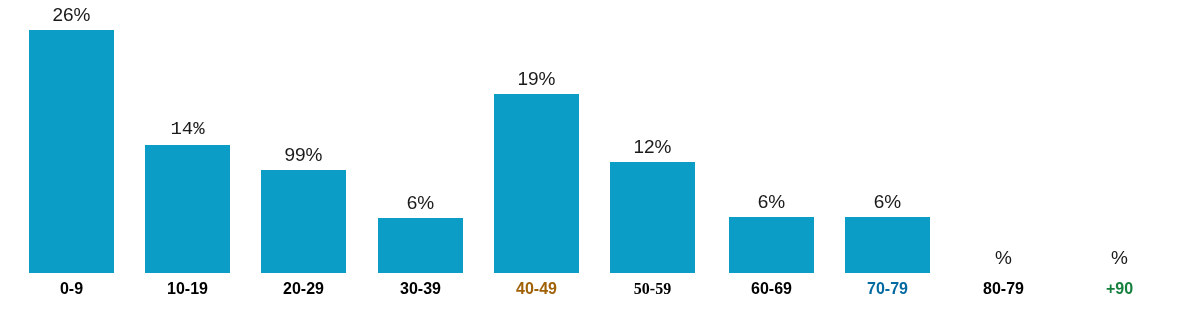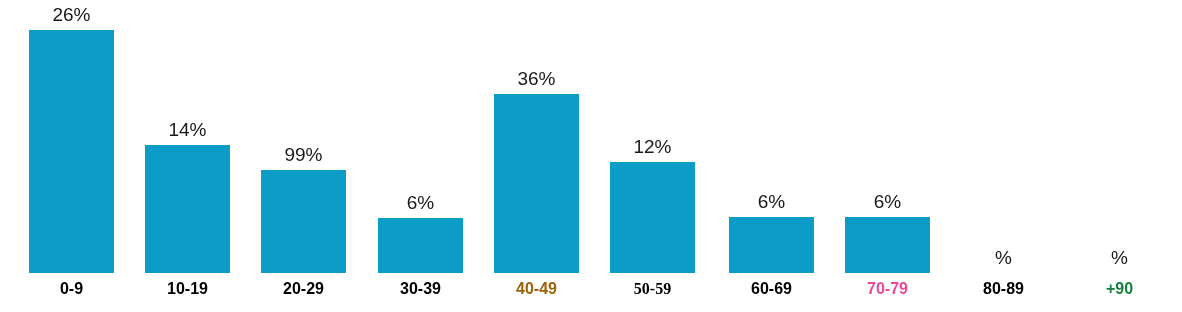--- a/index.html
+++ b/index.html
@@ -79,21 +79,21 @@
       <div class="bar-col">
         <div class="bar-rect" id="bar0" style="height: 243px; background: rgb(11, 157, 197);"></div>
         <div class="value-label" id="val0" style="bottom: 249px; color: rgb(26, 26, 26);">26%</div>
       </div>
       <div class="cat-label" style="color: rgb(0, 0, 0);">0-9</div>
     </div>
 
     <div class="bar-group" style="left:145px">
       <div class="bar-col">
         <div class="bar-rect" id="bar1" style="height: 128px; background: rgb(11, 157, 197);"></div>
-        <div class="value-label" id="val1" style="bottom: 134px; color: rgb(26, 26, 26);">14%</div>
+        <div class="value-label" id="val1" style="bottom: 134px; color: rgb(26, 26, 26); font-family: Liberation Mono, monospace;">14%</div>
       </div>
       <div class="cat-label" style="color: rgb(0, 0, 0);">10-19</div>
     </div>
 
     <div class="bar-group" style="left:261px">
       <div class="bar-col">
         <div class="bar-rect" id="bar2" style="height: 103px; background: rgb(11, 157, 197);"></div>
         <div class="value-label" id="val2" style="bottom: 109px; color: rgb(26, 26, 26);">99%</div>
       </div>
       <div class="cat-label" style="color: rgb(0, 0, 0);">20-29</div>
@@ -103,21 +103,21 @@
       <div class="bar-col">
         <div class="bar-rect" id="bar3" style="height: 55px; background: rgb(11, 157, 197);"></div>
         <div class="value-label" id="val3" style="bottom: 61px; color: rgb(26, 26, 26);">6%</div>
       </div>
       <div class="cat-label" style="color: rgb(0, 0, 0);">30-39</div>
     </div>
 
     <div class="bar-group" style="left:494px">
       <div class="bar-col">
         <div class="bar-rect" id="bar4" style="height: 179px; background: rgb(11, 157, 197);"></div>
-        <div class="value-label" id="val4" style="bottom: 185px; color: rgb(26, 26, 26);">36%</div>
+        <div class="value-label" id="val4" style="bottom: 185px; color: rgb(26, 26, 26);">19%</div>
       </div>
       <div class="cat-label" style="color: #a16207;">40-49</div>
     </div>
 
     <div class="bar-group" style="left:610px">
       <div class="bar-col">
         <div class="bar-rect" id="bar5" style="height: 111px; background: rgb(11, 157, 197);"></div>
         <div class="value-label" id="val5" style="bottom: 117px; color: rgb(26, 26, 26);">12%</div>
       </div>
       <div class="cat-label" style="color: rgb(0, 0, 0); font-family: Liberation Serif, serif;">50-59</div>
@@ -129,29 +129,29 @@
         <div class="value-label" id="val6" style="bottom: 62px; color: rgb(26, 26, 26);">6%</div>
       </div>
       <div class="cat-label" style="color: rgb(0, 0, 0);">60-69</div>
     </div>
 
     <div class="bar-group" style="left:845px">
       <div class="bar-col">
         <div class="bar-rect" id="bar7" style="height: 56px; background: rgb(11, 157, 197);"></div>
         <div class="value-label" id="val7" style="bottom: 62px; color: rgb(26, 26, 26);">6%</div>
       </div>
-      <div class="cat-label" style="color: #ec4899;">70-79</div>
+      <div class="cat-label" style="color: #0369a1;">70-79</div>
     </div>
 
     <div class="bar-group" style="left:961px">
       <div class="bar-col">
 
         <div class="value-label" id="val8" style="bottom: 6px; color: rgb(26, 26, 26);">%</div>
       </div>
-      <div class="cat-label" style="color: rgb(0, 0, 0);">80-89</div>
+      <div class="cat-label" style="color: rgb(0, 0, 0);">80-79</div>
     </div>
 
     <div class="bar-group" style="left:1077px">
       <div class="bar-col">
 
         <div class="value-label" id="val9" style="bottom: 6px; color: rgb(26, 26, 26);">%</div>
       </div>
       <div class="cat-label" style="color: #15803d;">+90</div>
     </div>
 

